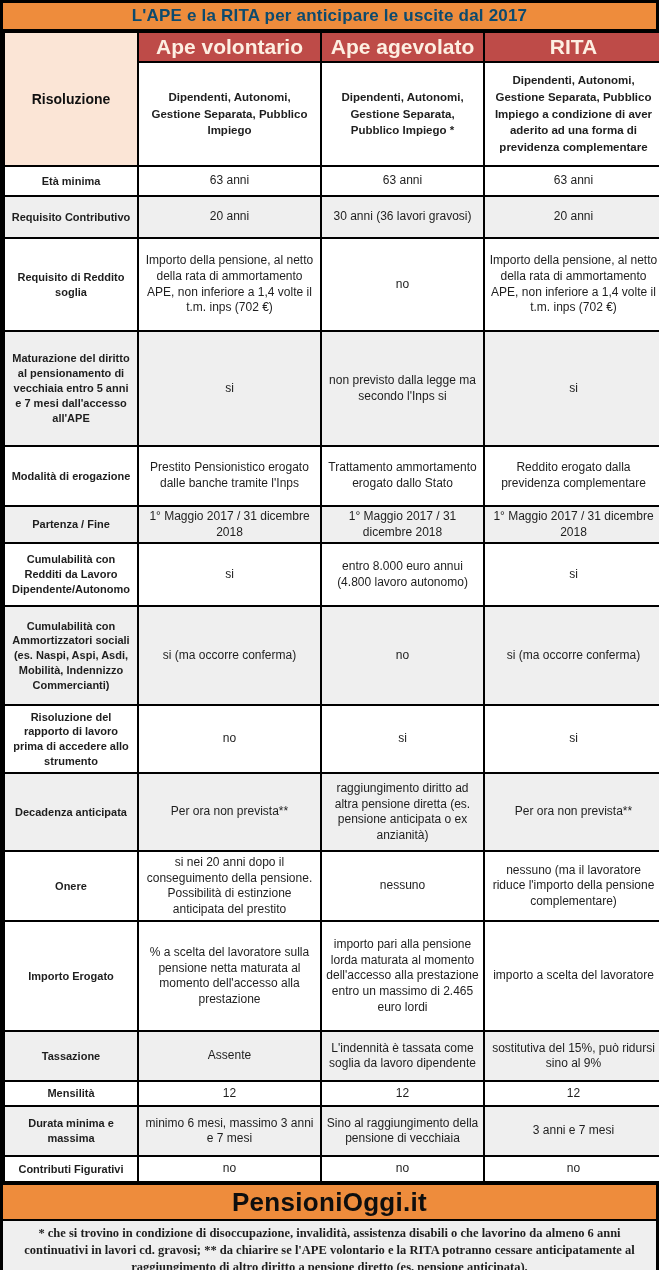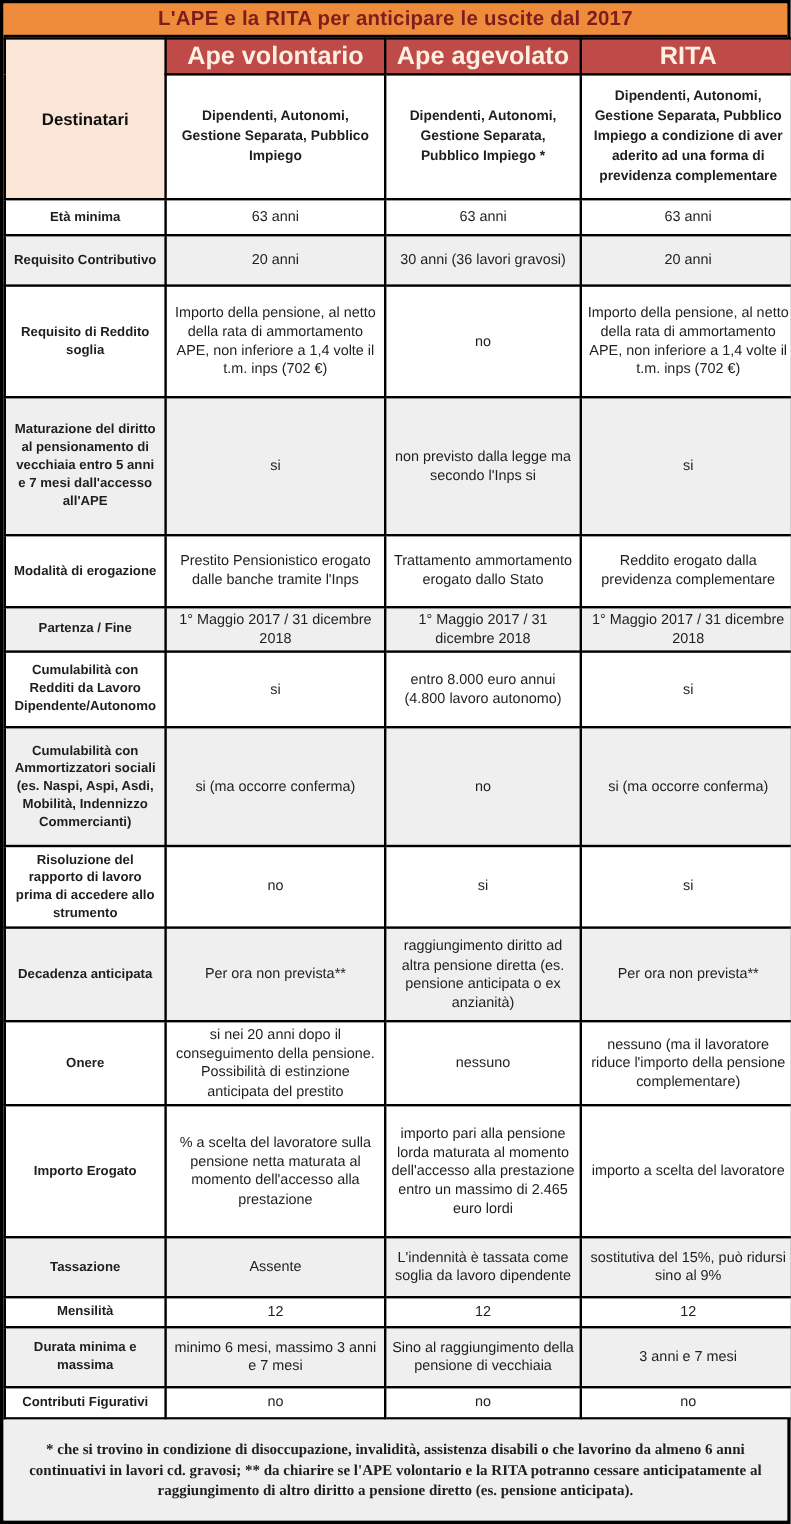--- a/index.html
+++ b/index.html
@@ -26,21 +26,21 @@
   }
   .title-bar{
     background:var(--accent-orange);
     border-bottom:2px solid var(--border-black);
     height:28px;
     display:flex;
     align-items:center;
     justify-content:center;
   }
   .title-bar span{
-    color:#7f1d1d;
+    color:#0c4a6e;
     font-weight:bold;
     font-size:17px;
     letter-spacing:0.2px;
   }
   table{
     width:100%;
     border-collapse:collapse;
     table-layout:fixed;
   }
   td,th{
@@ -127,21 +127,21 @@
 
   <table>
     <colgroup>
       <col style="width:134px">
       <col style="width:183px">
       <col style="width:163px">
       <col style="width:179px">
     </colgroup>
     <tbody id="tbody">
       <tr class="hdr-row">
-        <th class="corner" rowspan="2">Destinatari</th>
+        <th class="corner" rowspan="2">Risoluzione</th>
         <th class="col-hdr">Ape volontario</th>
         <th class="col-hdr">Ape agevolato</th>
         <th class="col-hdr">RITA</th>
       </tr>
       <tr class="destinatari-row shade-white">
         <td class="val bold-sans">Dipendenti, Autonomi, Gestione Separata, Pubblico Impiego</td>
         <td class="val bold-sans">Dipendenti, Autonomi, Gestione Separata, Pubblico Impiego *</td>
         <td class="val bold-sans">Dipendenti, Autonomi, Gestione Separata, Pubblico Impiego a condizione di aver aderito ad una forma di previdenza complementare</td>
       </tr>
     <tr class="shade-white" style="height: 30px;">
@@ -236,18 +236,21 @@
         </tr>
         <tr class="shade-white" style="height: 26px;">
           <td class="lbl">Contributi Figurativi</td>
           <td class="val">no</td>
           <td class="val">no</td>
           <td class="val">no</td>
         </tr>
       </tbody>
   </table>
 
+  <div class="brand-bar">
+    <span>PensioniOggi.it</span>
+  </div>
 
   <div class="footnote">
     <p>* che si trovino in condizione di disoccupazione, invalidità, assistenza disabili o che lavorino da almeno 6 anni continuativi in lavori cd. gravosi; ** da chiarire se l'APE volontario e la RITA potranno cessare anticipatamente al raggiungimento di altro diritto a pensione diretto (es. pensione anticipata).</p>
   </div>
 
 </div>
 
 </body></html>

